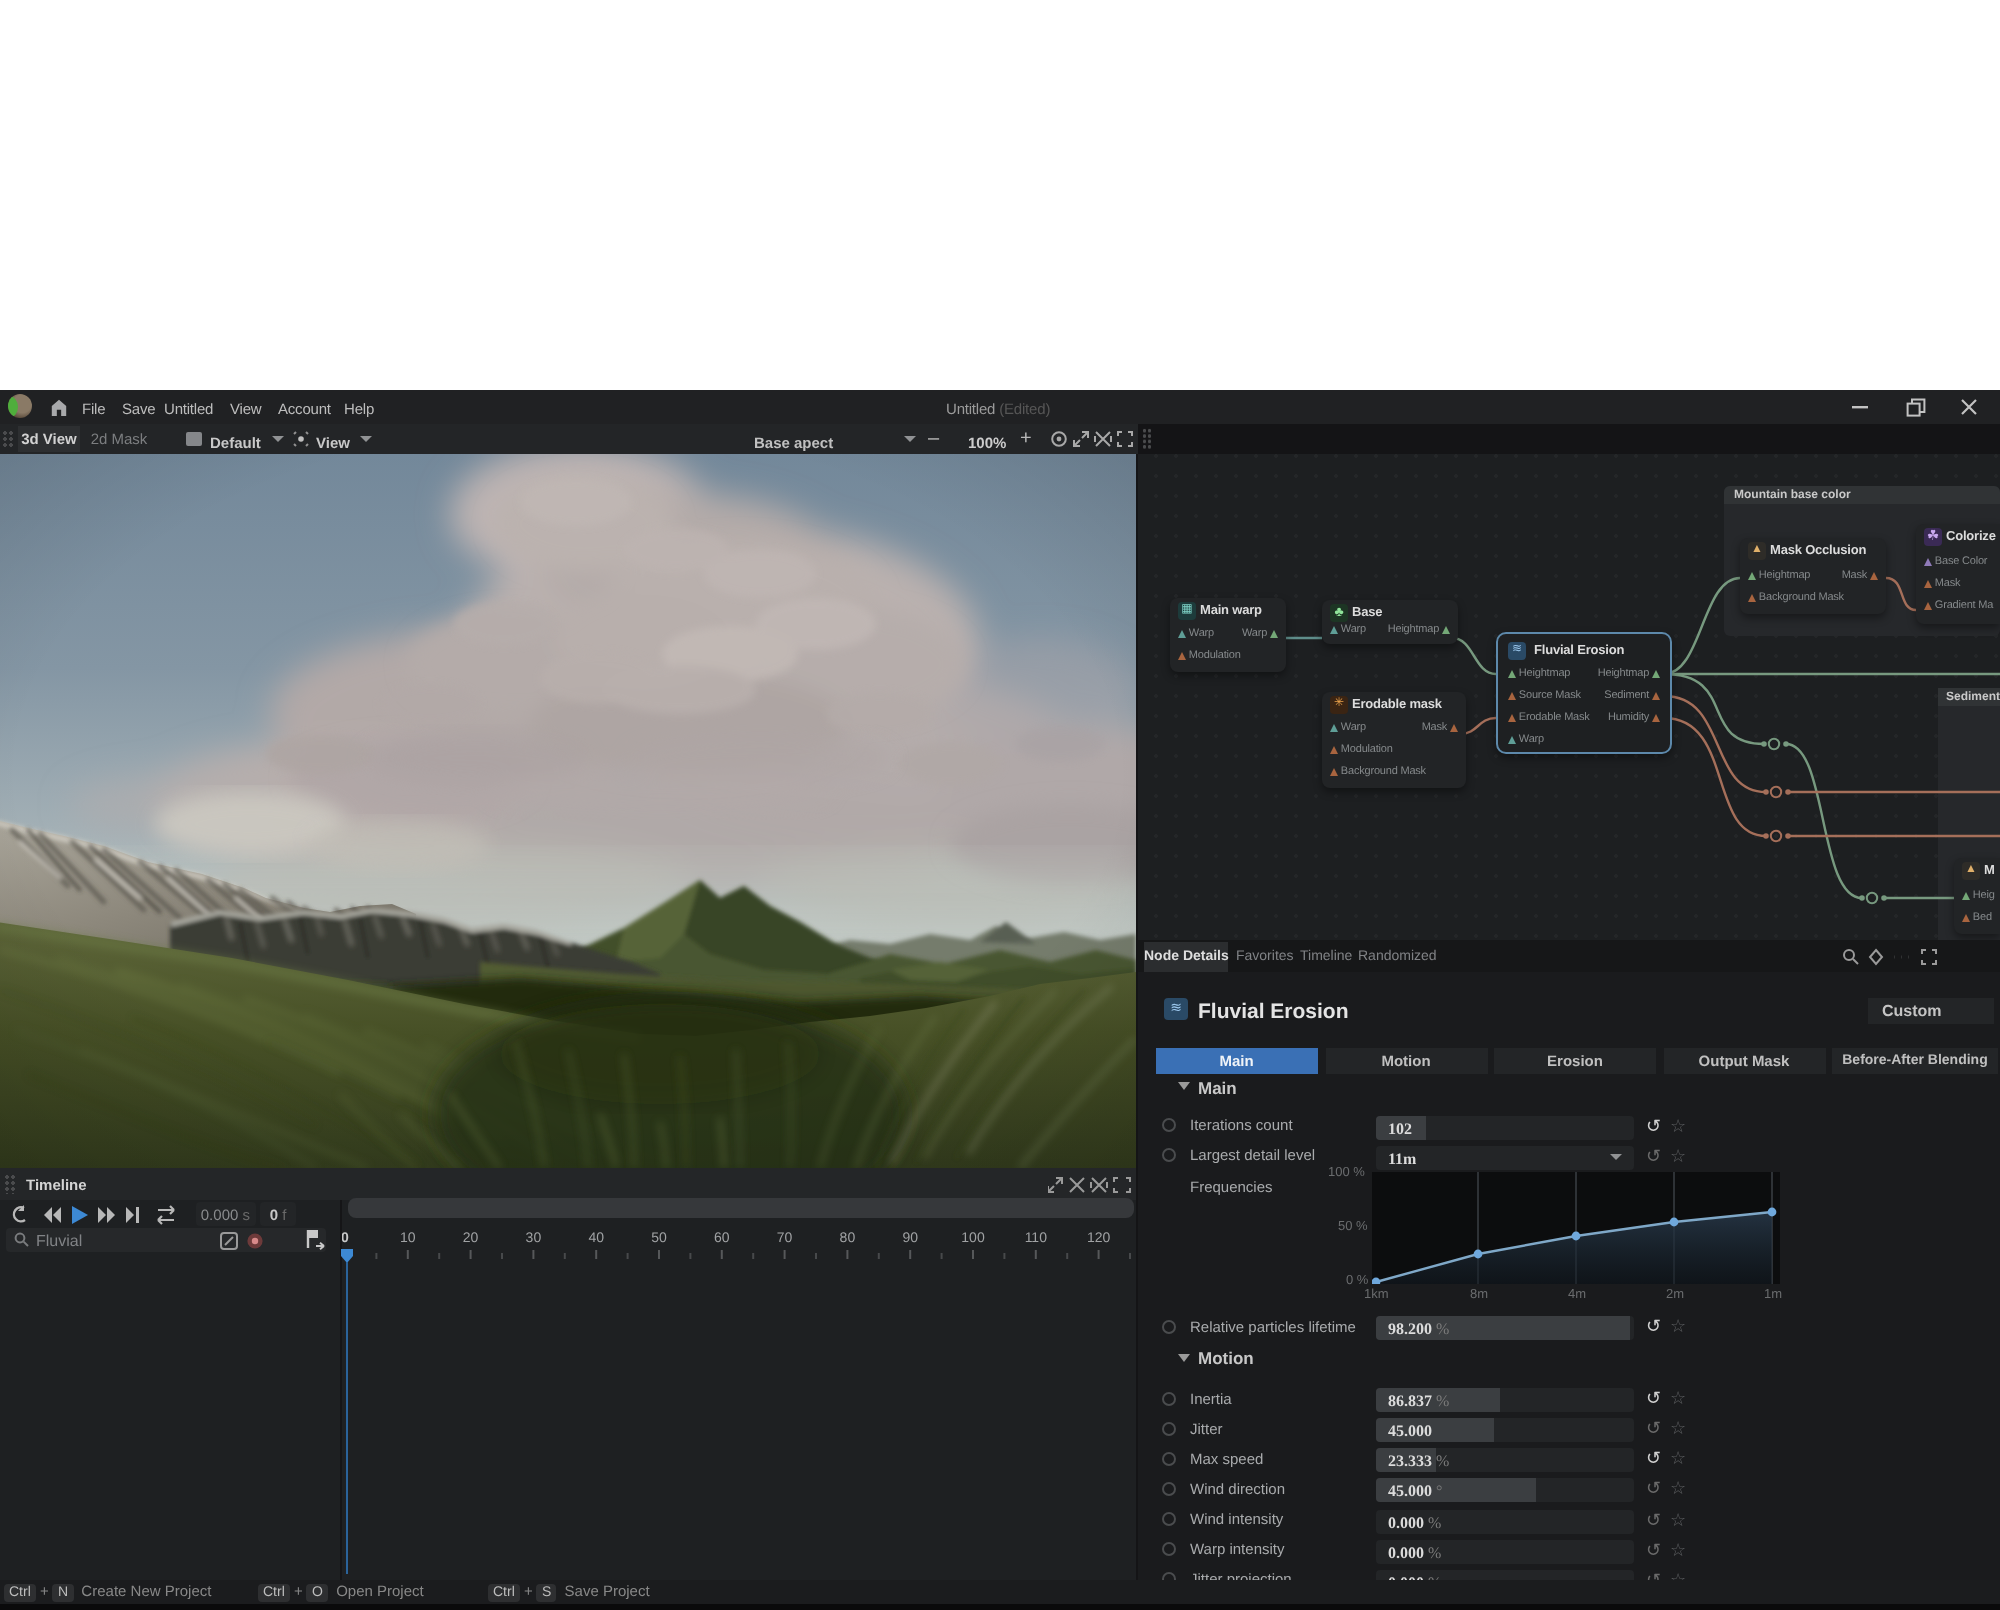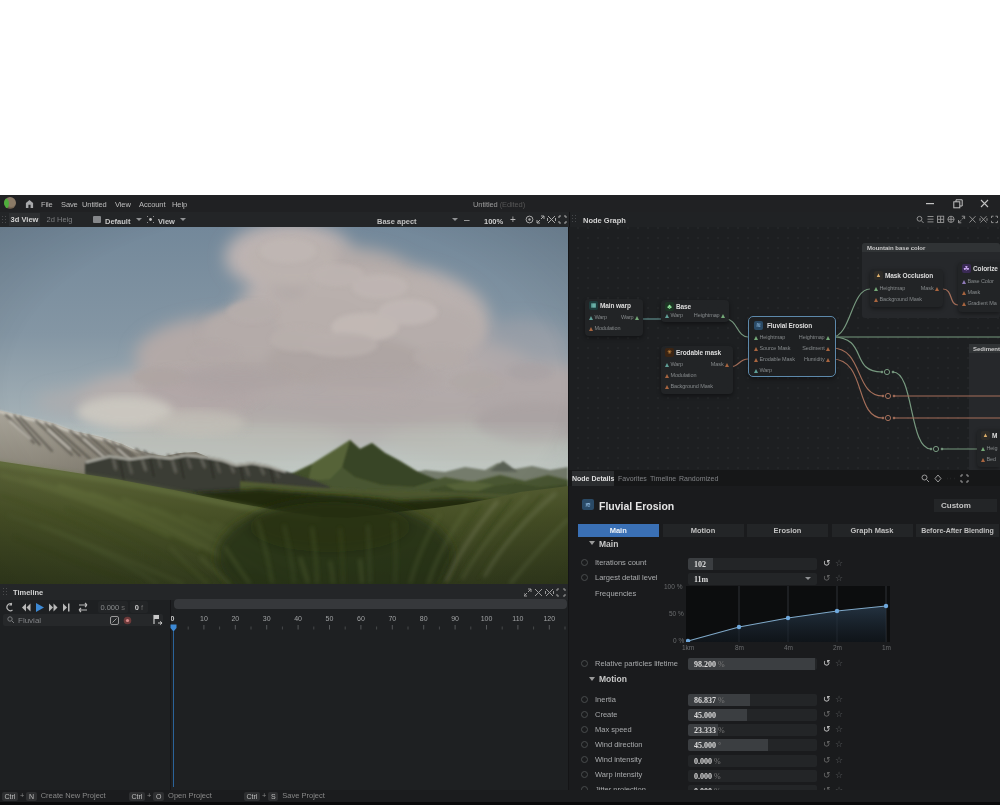--- a/index.html
+++ b/index.html
@@ -65,21 +65,21 @@
         <path d="M3 2.8 V0.8 H9.2 V7 H6.8" fill="none" stroke="#c2c2c2" stroke-width="1"></path>
       </svg>
     <svg class="abs" style="left:980px; top:4px;" width="9" height="9" viewBox="0 0 9 9">
         <path d="M1 1 L8 8 M8 1 L1 8" stroke="#c2c2c2" stroke-width="1.1"></path>
       </svg>
   </div>
 
   <div id="toolbar">
     <div class="abs" style="left:1px; top:3px; width:6px; height:9px; background-image:radial-gradient(circle,#4a4b4d 0.8px,transparent 0.9px); background-size:3px 3px;"></div>
     <div class="abs" style="left:9px; top:1px; width:31px; height:13px; background:#2d2f31; color:#d2d2d2; font-size:7.5px; font-weight:700; text-align:center; line-height:13px; white-space:nowrap;">3d View</div>
-    <div class="abs" style="left:44px; top:1px; width:31px; height:13px; color:#7c7e80; font-size:7.5px; text-align:center; line-height:13px; white-space:nowrap;">2d Heig</div>
+    <div class="abs" style="left:44px; top:1px; width:31px; height:13px; color:#7c7e80; font-size:7.5px; text-align:center; line-height:13px; white-space:nowrap;">2d Mask</div>
     <div class="abs" style="left:93px; top:4px; width:8px; height:7px; background:#85878a; border-radius:1px;"></div>
     <div class="abs" style="left:105px; top:4.5px; color:#c8c8c8; font-size:7.5px; font-weight:700;">Default</div>
     <div class="abs" style="left:136px; top:6px; width:0; height:0; border-left:3px solid transparent; border-right:3px solid transparent; border-top:3.5px solid #909294;"></div>
     <svg class="abs" style="left:146px; top:3px;" width="9" height="9" viewBox="0 0 9 9">
         <circle cx="4.5" cy="4.5" r="1.4" fill="#c0c0c0"></circle>
         <path d="M1 2 L2 1 M7 1 L8 2 M8 7 L7 8 M2 8 L1 7" stroke="#909090" stroke-width="1"></path>
       </svg>
     <div class="abs" style="left:158px; top:4.5px; color:#c8c8c8; font-size:7.5px; font-weight:700;">View</div>
     <div class="abs" style="left:180px; top:6px; width:0; height:0; border-left:3px solid transparent; border-right:3px solid transparent; border-top:3.5px solid #909294;"></div>
     <div class="abs" style="left:377px; top:4.5px; color:#c0c0c0; font-size:7.5px; font-weight:700;">Base apect</div>
@@ -96,39 +96,20 @@
       </svg>
     <svg class="abs" style="left:547px; top:3px;" width="9" height="9" viewBox="0 0 9 9">
         <path d="M1 1 L8 8 M8 1 L1 8 M0.5 3 v3 M8.5 3 v3" stroke="#a8a8a8" stroke-width="1"></path>
       </svg>
     <svg class="abs" style="left:558px; top:3px;" width="9" height="9" viewBox="0 0 9 9">
         <path d="M1 3 V1 H3 M6 1 H8 V3 M8 6 V8 H6 M3 8 H1 V6" stroke="#a8a8a8" stroke-width="1" fill="none"></path>
       </svg>
     <div class="abs" style="left:571px; top:2px; width:5px; height:11px; background-image:radial-gradient(circle,#4a4b4d 0.8px,transparent 0.9px); background-size:2.5px 2.7px;"></div>
   </div>
 
-  <div id="nghead">
-    <div class="abs" style="left:1px; top:2px; width:6px; height:10px; background-image:radial-gradient(circle,#45474a 0.8px,transparent 0.9px); background-size:3px 3px;"></div>
-    <div class="abs" style="left:13px; top:4px; color:#d2d2d2; font-size:7.5px; font-weight:700;">Node Graph</div>
-    <svg class="abs" style="left:346px; top:3px;" width="82" height="9" viewBox="0 0 82 9">
-      <g stroke="#989898" stroke-width="0.9" fill="none">
-        <circle cx="3.5" cy="3.8" r="2.4"></circle>
-          <path d="M5.3 5.6 L7.6 8"></path>
-        <path d="M11.5 1.5 h6 M11.5 4.2 h6 M11.5 6.9 h6"></path>
-        <rect x="21.5" y="1.2" width="6.2" height="6.2"></rect>
-          <path d="M24.6 1.2 v6.2 M21.5 4.3 h6.2"></path>
-        <circle cx="35" cy="4.3" r="3.1"></circle>
-          <path d="M31.9 4.3 h6.2 M35 1.2 v6.2"></path>
-        <path d="M42.5 7.8 L45 5.3 M46 4.3 L48.5 1.8 M45.8 1.2 h2.8 v2.8 M42.5 5 v2.8 h2.8"></path>
-        <path d="M53.5 1.2 L59.5 7.5 M59.5 1.2 L53.5 7.5"></path>
-        <path d="M64.5 1.2 L70.5 7.5 M70.5 1.2 L64.5 7.5 M64 3.2 v2.6 M71 3.2 v2.6"></path>
-        <path d="M75.5 3 V1.2 H77.5 M79.5 1.2 H81.5 V3 M81.5 5.8 V7.6 H79.5 M77.5 7.6 H75.5 V5.8"></path>
-      </g>
-    </svg>
-  </div>
 
   <div id="viewport">
   <svg width="568" height="357" viewBox="0 0 568 357">
     <defs>
       <linearGradient id="sky" x1="0" y1="0" x2="0" y2="1">
         <stop offset="0" stop-color="#73889a"></stop>
         <stop offset="0.3" stop-color="#8496a4"></stop>
         <stop offset="0.52" stop-color="#a2afb5"></stop>
         <stop offset="0.66" stop-color="#c0c8c4"></stop>
         <stop offset="1" stop-color="#c6ccc6"></stop>
@@ -443,21 +424,21 @@
     </div>
 
     <div class="abs" style="left:13px; top:29px; width:12px; height:11px; background:#2a4a66; border-radius:2px; color:#9cc8ee; font-size:7px; text-align:center; line-height:11px;">≋</div>
     <div class="abs" style="left:30px; top:30px; color:#e4e4e4; font-size:10.5px; font-weight:700;">Fluvial Erosion</div>
     <div class="abs" style="left:365px; top:29px; width:63px; height:13px; background:#232527; color:#c4c4c4; font-size:8px; font-weight:700; text-align:left; padding:2px 0 0 7px;">Custom</div>
 
     <div class="abs" style="left:9px; top:54px; width:421px; height:13px;">
       <div class="abs" style="left:0; top:0; width:80.5px; height:13px; background:#3a70b5; color:#f0f4f8; font-size:7.5px; font-weight:700; text-align:center; line-height:13px; white-space:nowrap;">Main</div>
       <div class="abs" style="left:84.5px; top:0; width:81px; height:13px; background:#232527; color:#c0c0c0; font-size:7.5px; font-weight:700; text-align:center; line-height:13px; white-space:nowrap;">Motion</div>
       <div class="abs" style="left:169px; top:0; width:81px; height:13px; background:#232527; color:#c0c0c0; font-size:7.5px; font-weight:700; text-align:center; line-height:13px; white-space:nowrap;">Erosion</div>
-      <div class="abs" style="left:253.5px; top:0; width:81px; height:13px; background:#232527; color:#c0c0c0; font-size:7.5px; font-weight:700; text-align:center; line-height:13px; white-space:nowrap;">Graph Mask</div>
+      <div class="abs" style="left:253.5px; top:0; width:81px; height:13px; background:#232527; color:#c0c0c0; font-size:7.5px; font-weight:700; text-align:center; line-height:13px; white-space:nowrap;">Output Mask</div>
       <div class="abs" style="left:338px; top:0; width:83px; height:13px; background:#232527; color:#c0c0c0; font-size:7px; font-weight:700; text-align:center; line-height:13px; white-space:nowrap;">Before-After Blending</div>
     </div>
 
     <div class="abs" style="left:20px; top:71px; width:0; height:0; border-left:3.5px solid transparent; border-right:3.5px solid transparent; border-top:4px solid #9a9a9a;"></div>
     <div class="abs" style="left:30px; top:69px; color:#c8c8c8; font-size:8.5px; font-weight:700;">Main</div>
 
     <div class="circ" style="left:12px; top:89px;"></div>
     <div class="lbl" style="left:26px; top:88px;">Iterations count</div>
     <div class="inp" style="top:88px;">
         <div class="fill" style="width:25px;"></div>
@@ -517,21 +498,21 @@
 
     <div class="circ" style="left:12px; top:226px;"></div>
     <div class="lbl" style="left:26px; top:225px;">Inertia</div>
     <div class="inp" style="top:224px;">
         <div class="fill" style="width:62px;"></div>
         <div class="ival">86.837 <span class="suffix">%</span></div>
       </div>
     <div class="rst" style="left:254px; top:224px;">↺</div>
       <div class="star" style="left:266px; top:224px;">☆</div>
     <div class="circ" style="left:12px; top:241px;"></div>
-    <div class="lbl" style="left:26px; top:240px;">Create</div>
+    <div class="lbl" style="left:26px; top:240px;">Jitter</div>
     <div class="inp" style="top:239px;">
         <div class="fill" style="width:59px;"></div>
         <div class="ival">45.000</div>
       </div>
     <div class="rst" style="left:254px; top:239px; color:#6a6a6a;">↺</div>
       <div class="star" style="left:266px; top:239px;">☆</div>
     <div class="circ" style="left:12px; top:256px;"></div>
     <div class="lbl" style="left:26px; top:255px;">Max speed</div>
     <div class="inp" style="top:254px;">
         <div class="fill" style="width:30px;"></div>

